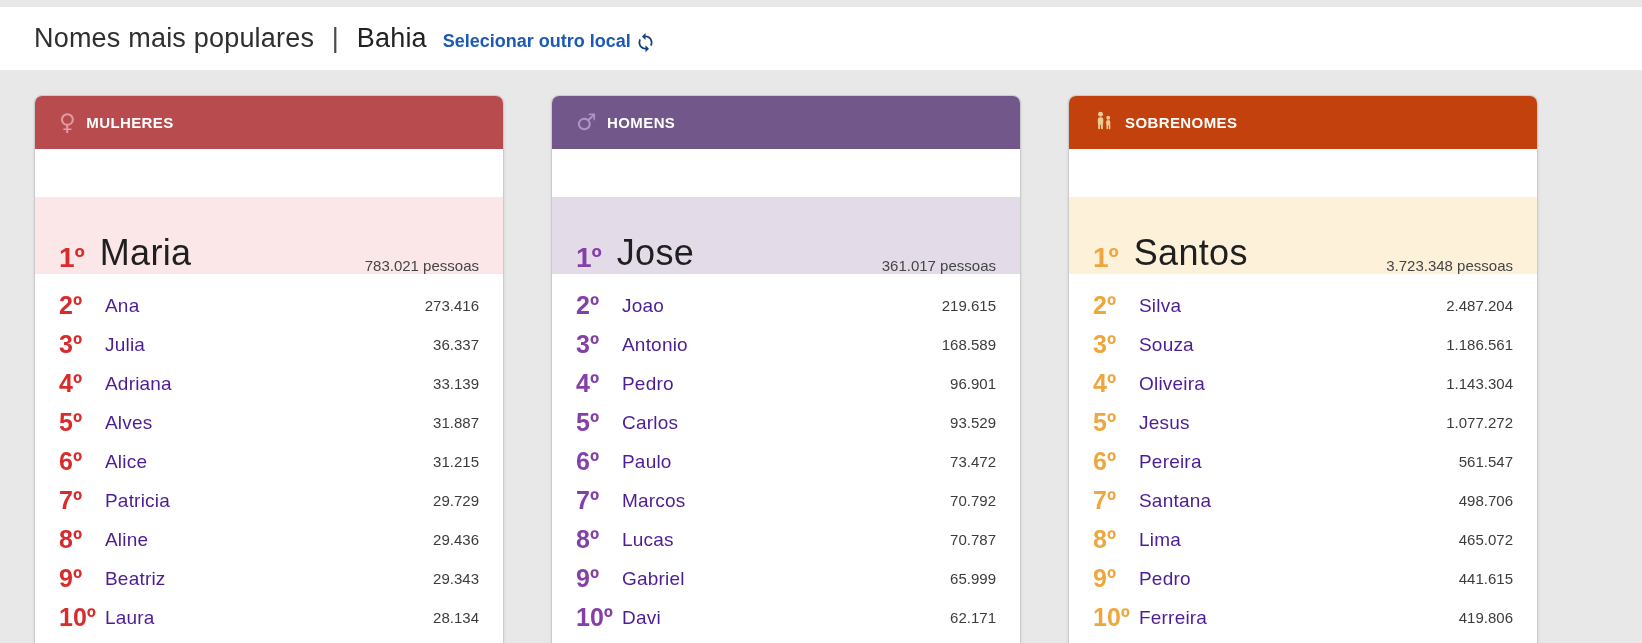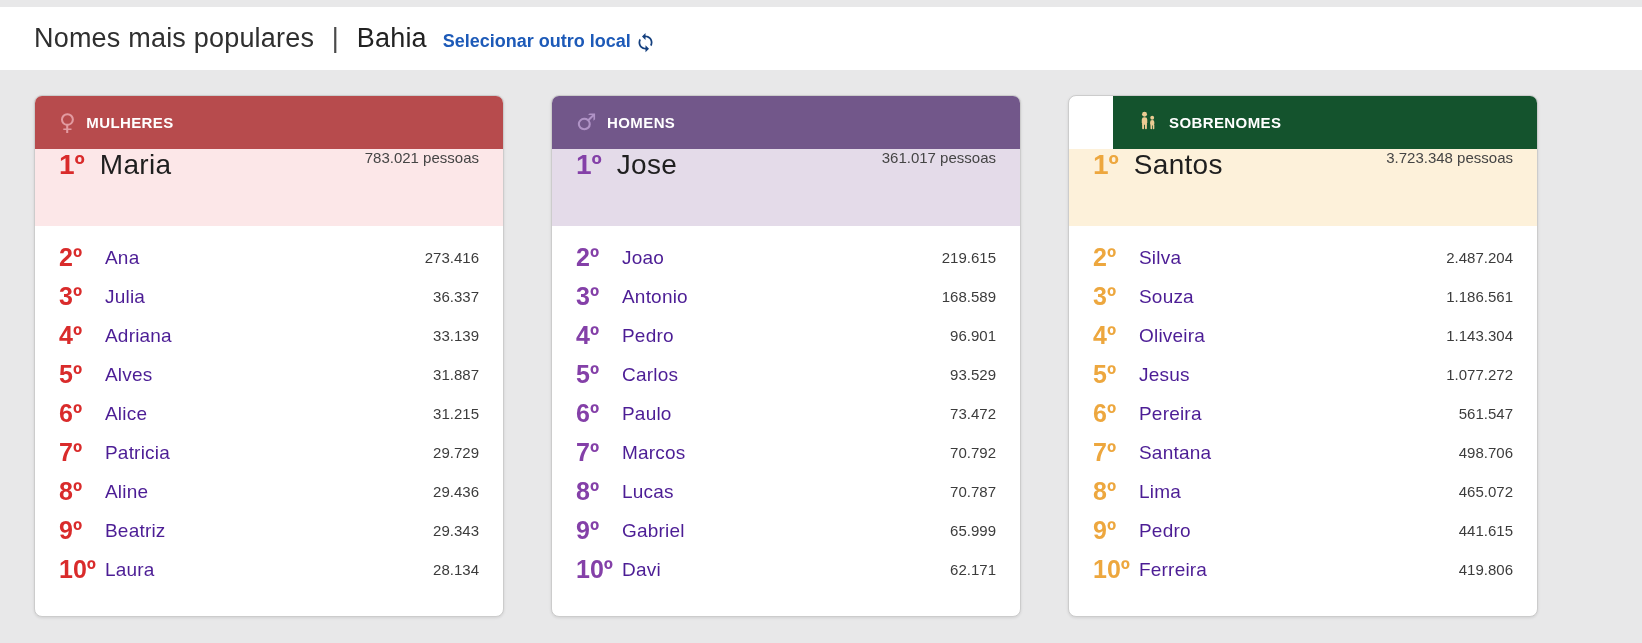--- a/index.html
+++ b/index.html
@@ -58,43 +58,44 @@
     align-items: center;
     gap: 10px;
     padding: 0 24px;
     color: #ffffff;
     font-size: 15px;
     font-weight: bold;
     letter-spacing: 0.4px;
   }
   .card-women    .card-header { background: #b74b4d; }
   .card-men      .card-header { background: #72578a; }
-  .card-surnames .card-header { background: #14532d; margin-left: 44px; }
+  .card-surnames .card-header { background: #c2410c; }
 
   .gender-icon {
     font-family: "DejaVu Sans", sans-serif;
     font-size: 23px;
     font-weight: bold;
     line-height: 1;
   }
   .card-women .gender-icon { color: #e29ba1; }
   .card-men   .gender-icon { color: #b093c6; }
   .family-icon svg { width: 22px; height: 22px; fill: #eccb93; }
 
   .first-row {
     height: 77px;
     display: flex;
-    align-items: flex-start;
+    align-items: flex-end;
     padding: 0 24px;
+    margin-top: 48px;
   }
   .card-women    .first-row { background: #fce7e8; }
   .card-men      .first-row { background: #e4dbe9; }
   .card-surnames .first-row { background: #fdf1da; }
   .first-rank { font-size: 28px; font-weight: bold; margin-right: 15px; }
-  .first-name { font-size: 28px; color: #1f1f1f; letter-spacing: 0.3px; }
+  .first-name { font-size: 36px; color: #1f1f1f; letter-spacing: 0.3px; }
   .first-value { margin-left: auto; font-size: 15px; color: #454545; }
 
   .rank-list { padding: 12px 0 27px 0; }
   .rank-row {
     height: 39px;
     display: flex;
     align-items: center;
     padding: 0 24px;
   }
   .row-rank { width: 46px; font-size: 25px; font-weight: bold; flex-shrink: 0; }

